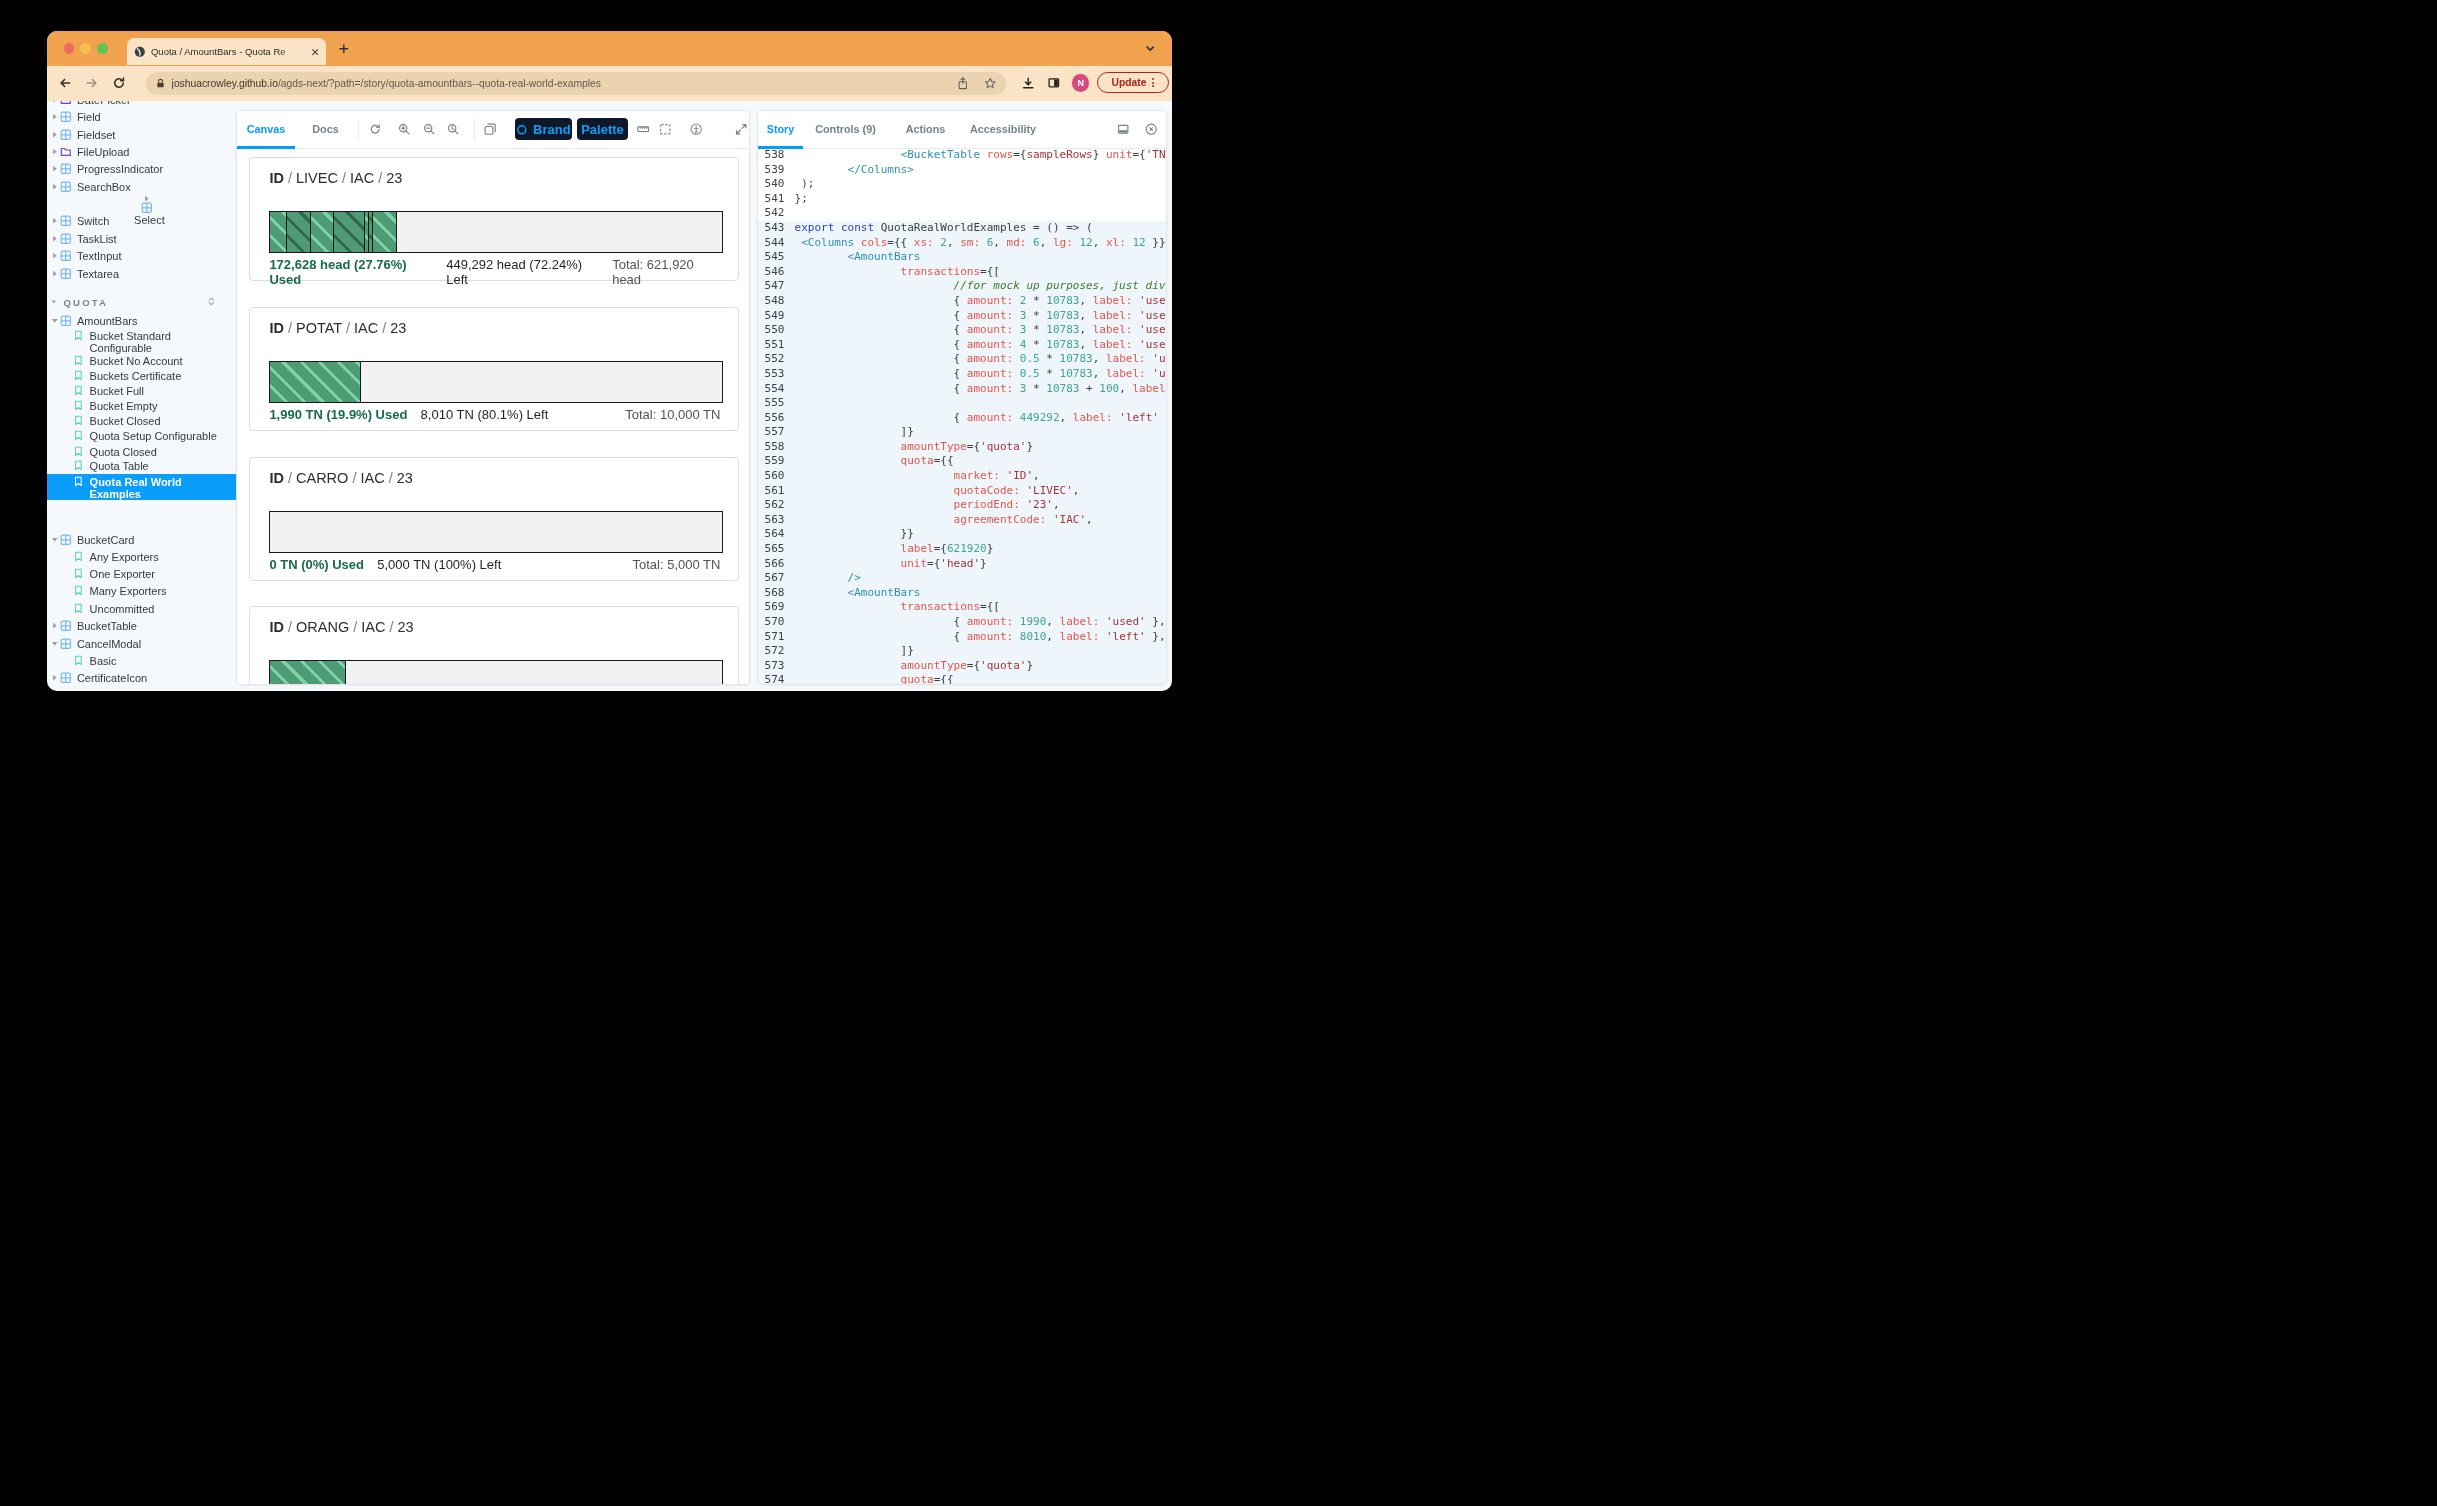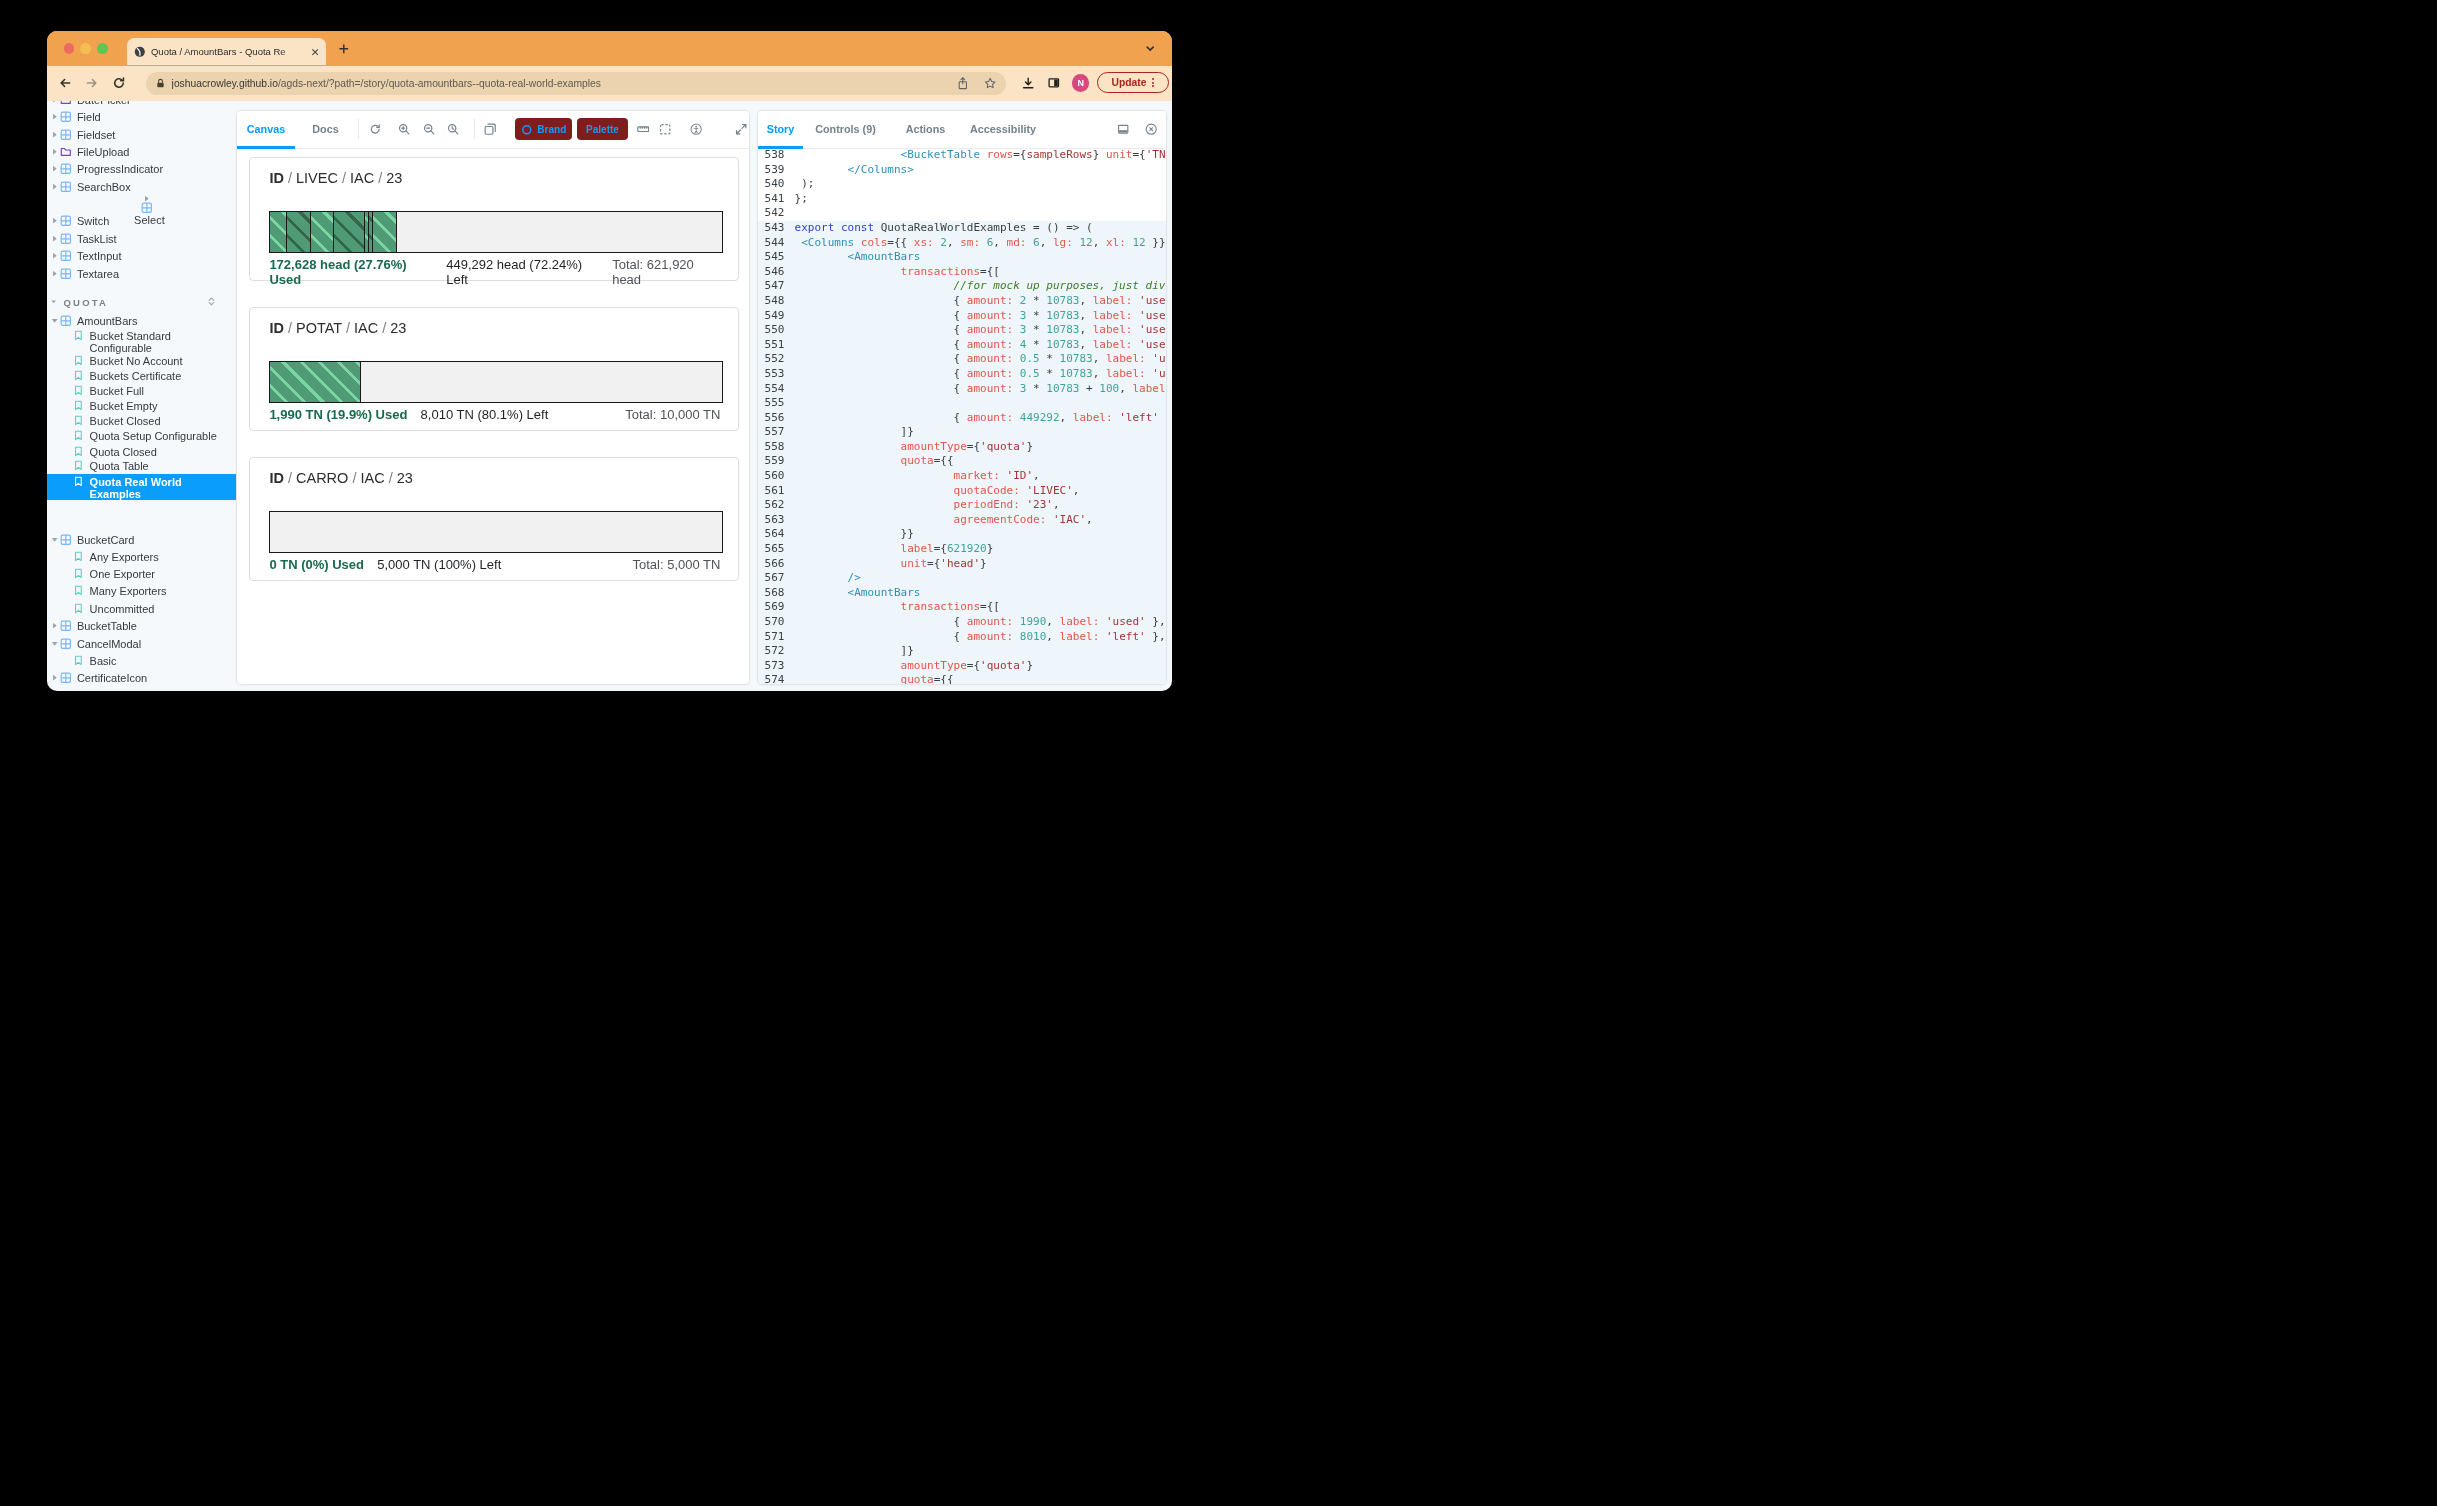--- a/index.html
+++ b/index.html
@@ -44,22 +44,22 @@
   .panel{position:absolute;top:10px;height:575px;background:#fff;border:0.8px solid #E1E5E9;
          border-radius:5px;box-sizing:border-box;overflow:hidden;box-shadow:0 0.8px 2.5px rgba(0,0,0,.04);}
   #cpanel{left:189px;width:514px;}
   #apanel{left:710px;width:410px;}
   .tbar{position:absolute;left:0;top:0;width:100%;height:37px;border-bottom:0.8px solid #E8EAEC;background:#fff;}
   .tab-lbl{position:absolute;top:0;height:36px;display:flex;align-items:center;font-size:10.8px;font-weight:bold;color:#73828C;}
   .tab-lbl.on{color:#029CFD;}
   .uline{position:absolute;top:35px;height:2.5px;background:#029CFD;}
   .tico{position:absolute;top:11.6px;color:#73828C;}
   .vdiv{position:absolute;top:8.3px;width:0.8px;height:20px;background:#E6E8EA;}
-  .chip{position:absolute;top:7.4px;height:22px;background:#7f1d1d;border-radius:4.1px;display:flex;align-items:center;
-        justify-content:center;gap:5px;color:#0AA0F8;font-size:10px;font-weight:bold;}
+  .chip{position:absolute;top:7.4px;height:22px;background:#0f172a;border-radius:4.1px;display:flex;align-items:center;
+        justify-content:center;gap:5px;color:#0AA0F8;font-size:13px;font-weight:bold;}
   
   .card{position:absolute;left:12.4px;width:490px;height:124px;background:#fff;border:0.8px solid #DDDDDD;border-radius:4.1px;box-sizing:border-box;}
   .ctitle{position:absolute;left:19px;top:12px;font-size:14.5px;color:#2C2D30;}
   .ctitle b{font-weight:800;}
   .ctitle .sep{color:#7E8184;font-weight:400;}
   .bar{position:absolute;left:19px;top:53px;width:452px;height:40px;border:1.7px solid #17191A;display:flex;box-sizing:content-box;}
   .seg{height:100%;}
   .seg+.seg{border-left:1.7px solid #17191A;box-sizing:border-box;}
   .segL{background:#4E9B76 repeating-linear-gradient(45deg,rgba(0,0,0,0) 0 10px,#7CD4A4 10px 13px);}
   .segD{background:#4E9B76 repeating-linear-gradient(45deg,rgba(0,0,0,0) 0 10px,#33684E 10px 13px);}
@@ -585,20 +585,27 @@
           </div>
           <div class="card" style="top: 308px;">
             <div class="ctitle"><b>ID</b><span class="sep"> / </span><span>CARRO</span><span class="sep"> / </span><span>IAC</span><span class="sep"> / </span><span>23</span></div>
             <div class="bar">
               <div class="rest" style="border-left: none;"></div>
             </div>
             <div class="stats">
               <span class="used">0 TN (0%) Used</span>
               <span class="leftv">5,000 TN (100%) Left</span>
               <span class="total">Total: 5,000 TN</span>
+            </div>
+          </div>
+          <div class="card" style="top: 457px;">
+            <div class="ctitle"><b>ID</b><span class="sep"> / </span><span>ORANG</span><span class="sep"> / </span><span>IAC</span><span class="sep"> / </span><span>23</span></div>
+            <div class="bar">
+              <div class="seg segL" style="width: 16.5%;"></div>
+              <div class="rest"></div>
             </div>
           </div>
         </div>
     </div>
     <div class="panel" id="apanel">
       <div class="tbar">
           <div class="tab-lbl on" style="left: 0px; width: 45px; justify-content: center;">Story</div>
           <div class="tab-lbl" style="left: 51px; width: 73px; justify-content: center;">Controls (9)</div>
           <div class="tab-lbl" style="left: 142px; width: 51px; justify-content: center;">Actions</div>
           <div class="tab-lbl" style="left: 207px; width: 76px; justify-content: center;">Accessibility</div>

